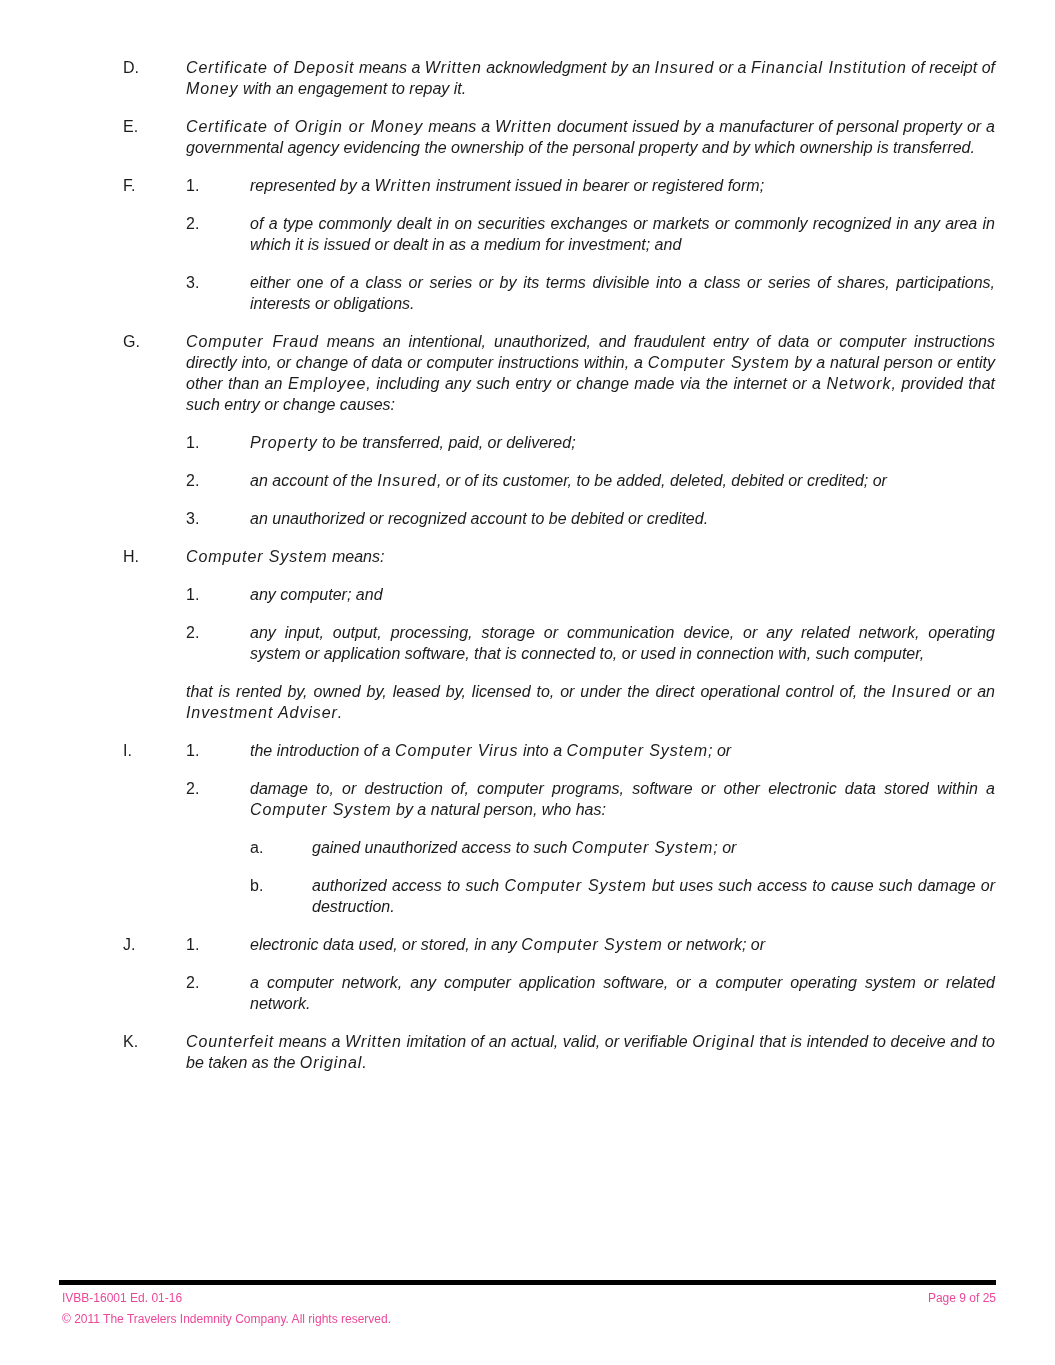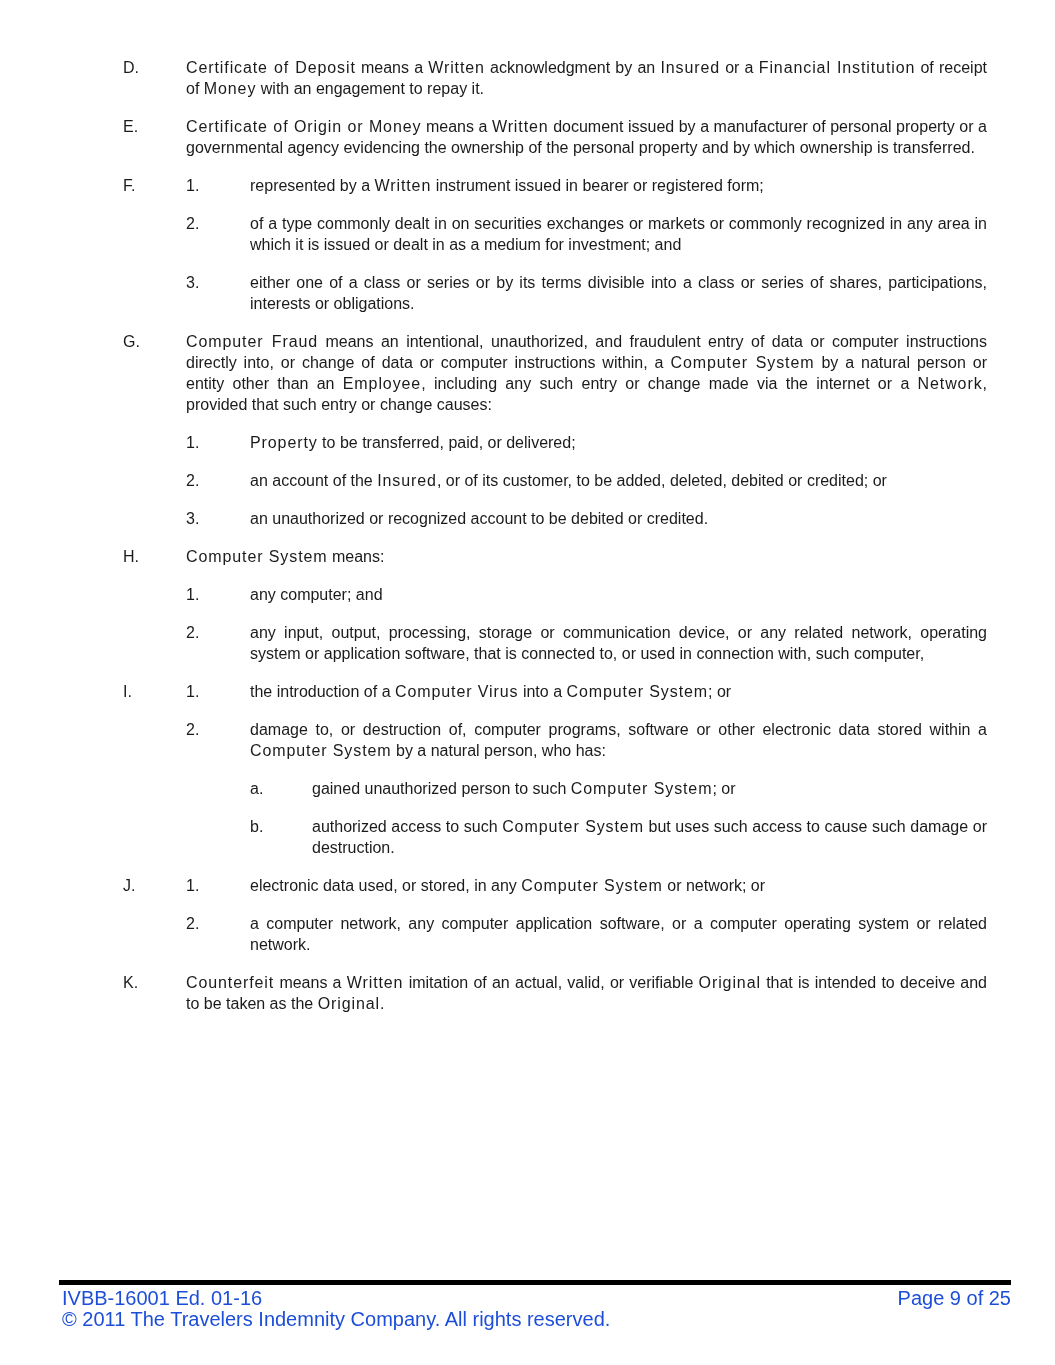--- a/index.html
+++ b/index.html
@@ -16,32 +16,33 @@
     color: #1b1b1b;
     overflow: hidden;
   }
   .row { display: flex; align-items: flex-start; }
   .marker { flex: none; }
   .sec-marker  { width: 63px; }
   .item-marker { width: 64px; }
   .sub-marker  { width: 62px; }
   .content { flex: 1 1 auto; min-width: 0; }
   .para {
-    margin: 0 8px 17px 0;
+    margin: 0 0 17px 0;
     text-align: justify;
+    font-style: italic;
   }
   .term { letter-spacing: 0.9px; }
   .footer {
     position: absolute;
     left: 59px;
-    right: 44px;
+    right: 59px;
     top: 1280px;
-    font-size: 20px;
+    font-size: 12px;
     line-height: 21px;
-    color: #1d4ed8;
+    color: #ec4899;
   }
   .footer-rule {
     border-top: 5px solid #000000;
     margin-bottom: 3px;
   }
   .footer-line1 {
     display: flex;
     justify-content: space-between;
     padding-left: 3px;
   }
@@ -120,39 +121,40 @@
             <div class="content">
               <p class="para"><span>any computer; and</span></p>
             </div>
           </div>
           <div class="row">
             <div class="marker item-marker">2.</div>
             <div class="content">
               <p class="para"><span>any input, output, processing, storage or communication device, or any related network, operating system or application software, that is connected to, or used in connection with, such computer,</span></p>
             </div>
           </div>
+          <p class="para"><span>that is rented by, owned by, leased by, licensed to, or under the direct operational control of, the </span><span class="term">Insured</span><span> or an </span><span class="term">Investment Adviser</span><span>.</span></p>
         </div>
       </div>
       <div class="row">
         <div class="marker sec-marker">I.</div>
         <div class="content">
           <div class="row">
             <div class="marker item-marker">1.</div>
             <div class="content">
               <p class="para"><span>the introduction of a </span><span class="term">Computer Virus</span><span> into a </span><span class="term">Computer System</span><span>; or</span></p>
             </div>
           </div>
           <div class="row">
             <div class="marker item-marker">2.</div>
             <div class="content">
               <p class="para"><span>damage to, or destruction of, computer programs, software or other electronic data stored within a </span><span class="term">Computer System</span><span> by a natural person, who has:</span></p>
               <div class="row">
                 <div class="marker sub-marker">a.</div>
                 <div class="content">
-                  <p class="para"><span>gained unauthorized person to such </span><span class="term">Computer System</span><span>; or</span></p>
+                  <p class="para"><span>gained unauthorized access to such </span><span class="term">Computer System</span><span>; or</span></p>
                 </div>
               </div>
               <div class="row">
                 <div class="marker sub-marker">b.</div>
                 <div class="content">
                   <p class="para"><span>authorized access to such </span><span class="term">Computer System</span><span> but uses such access to cause such damage or destruction.</span></p>
                 </div>
               </div>
             </div>
           </div>

